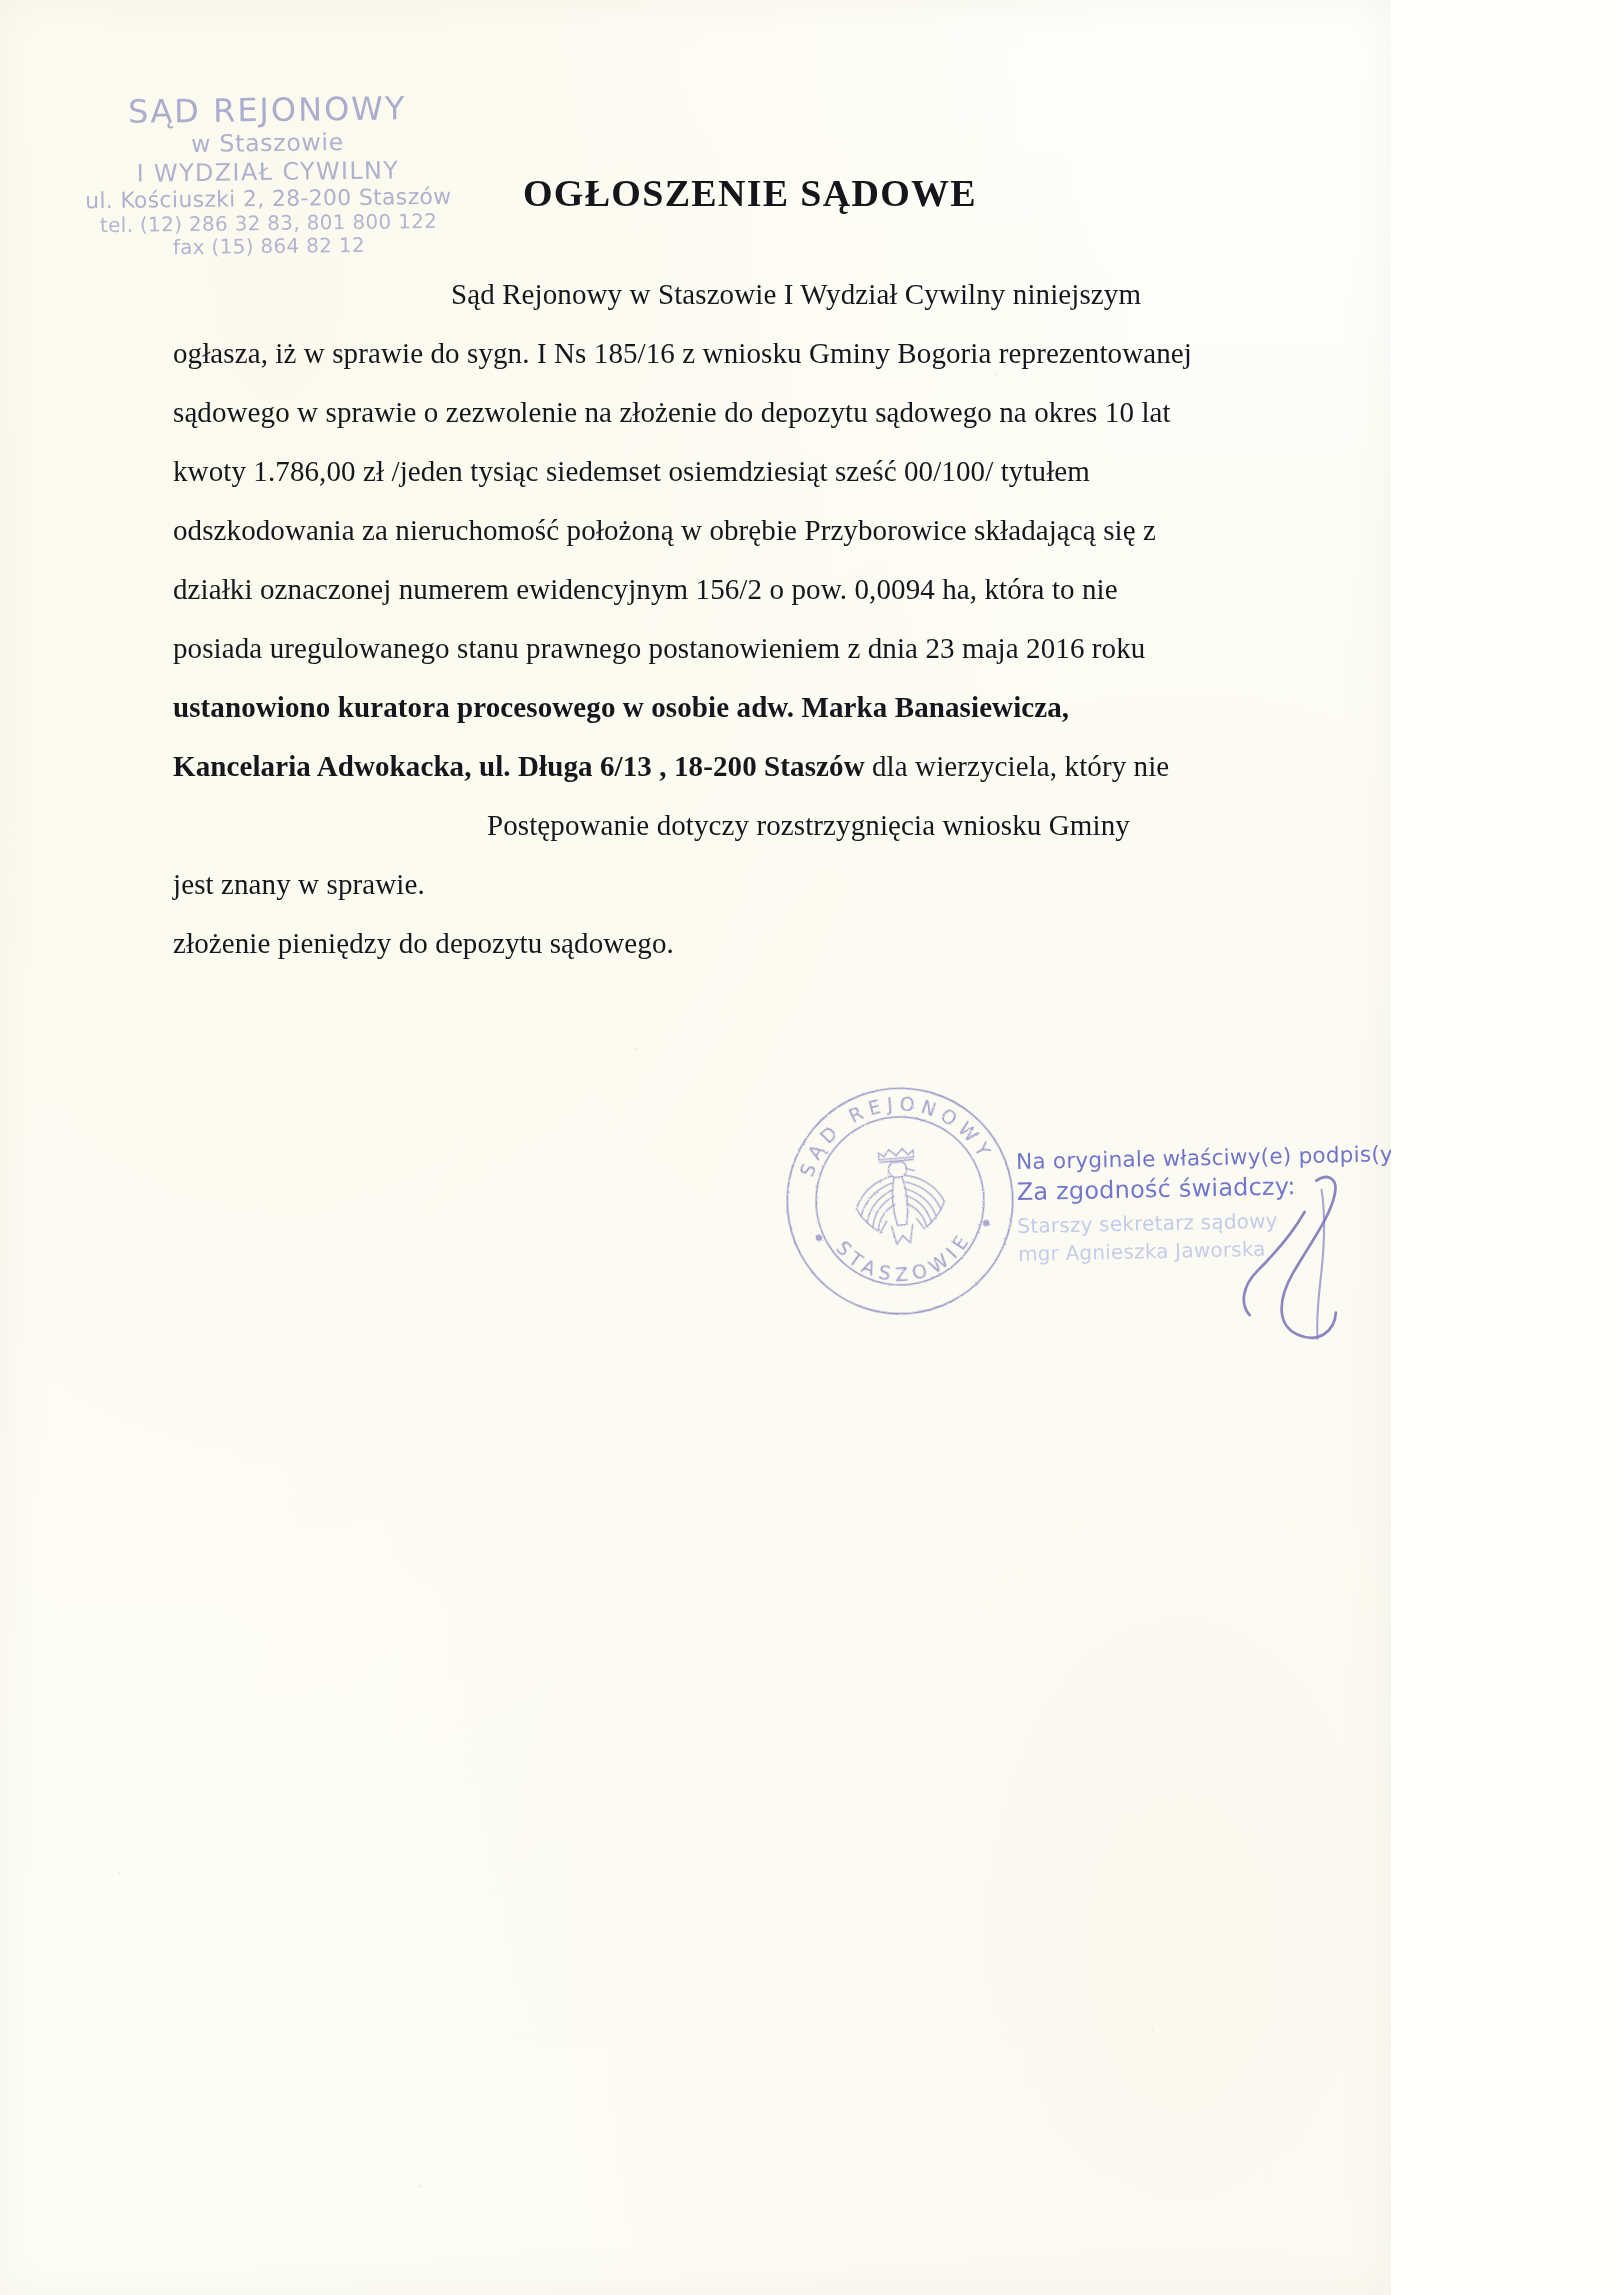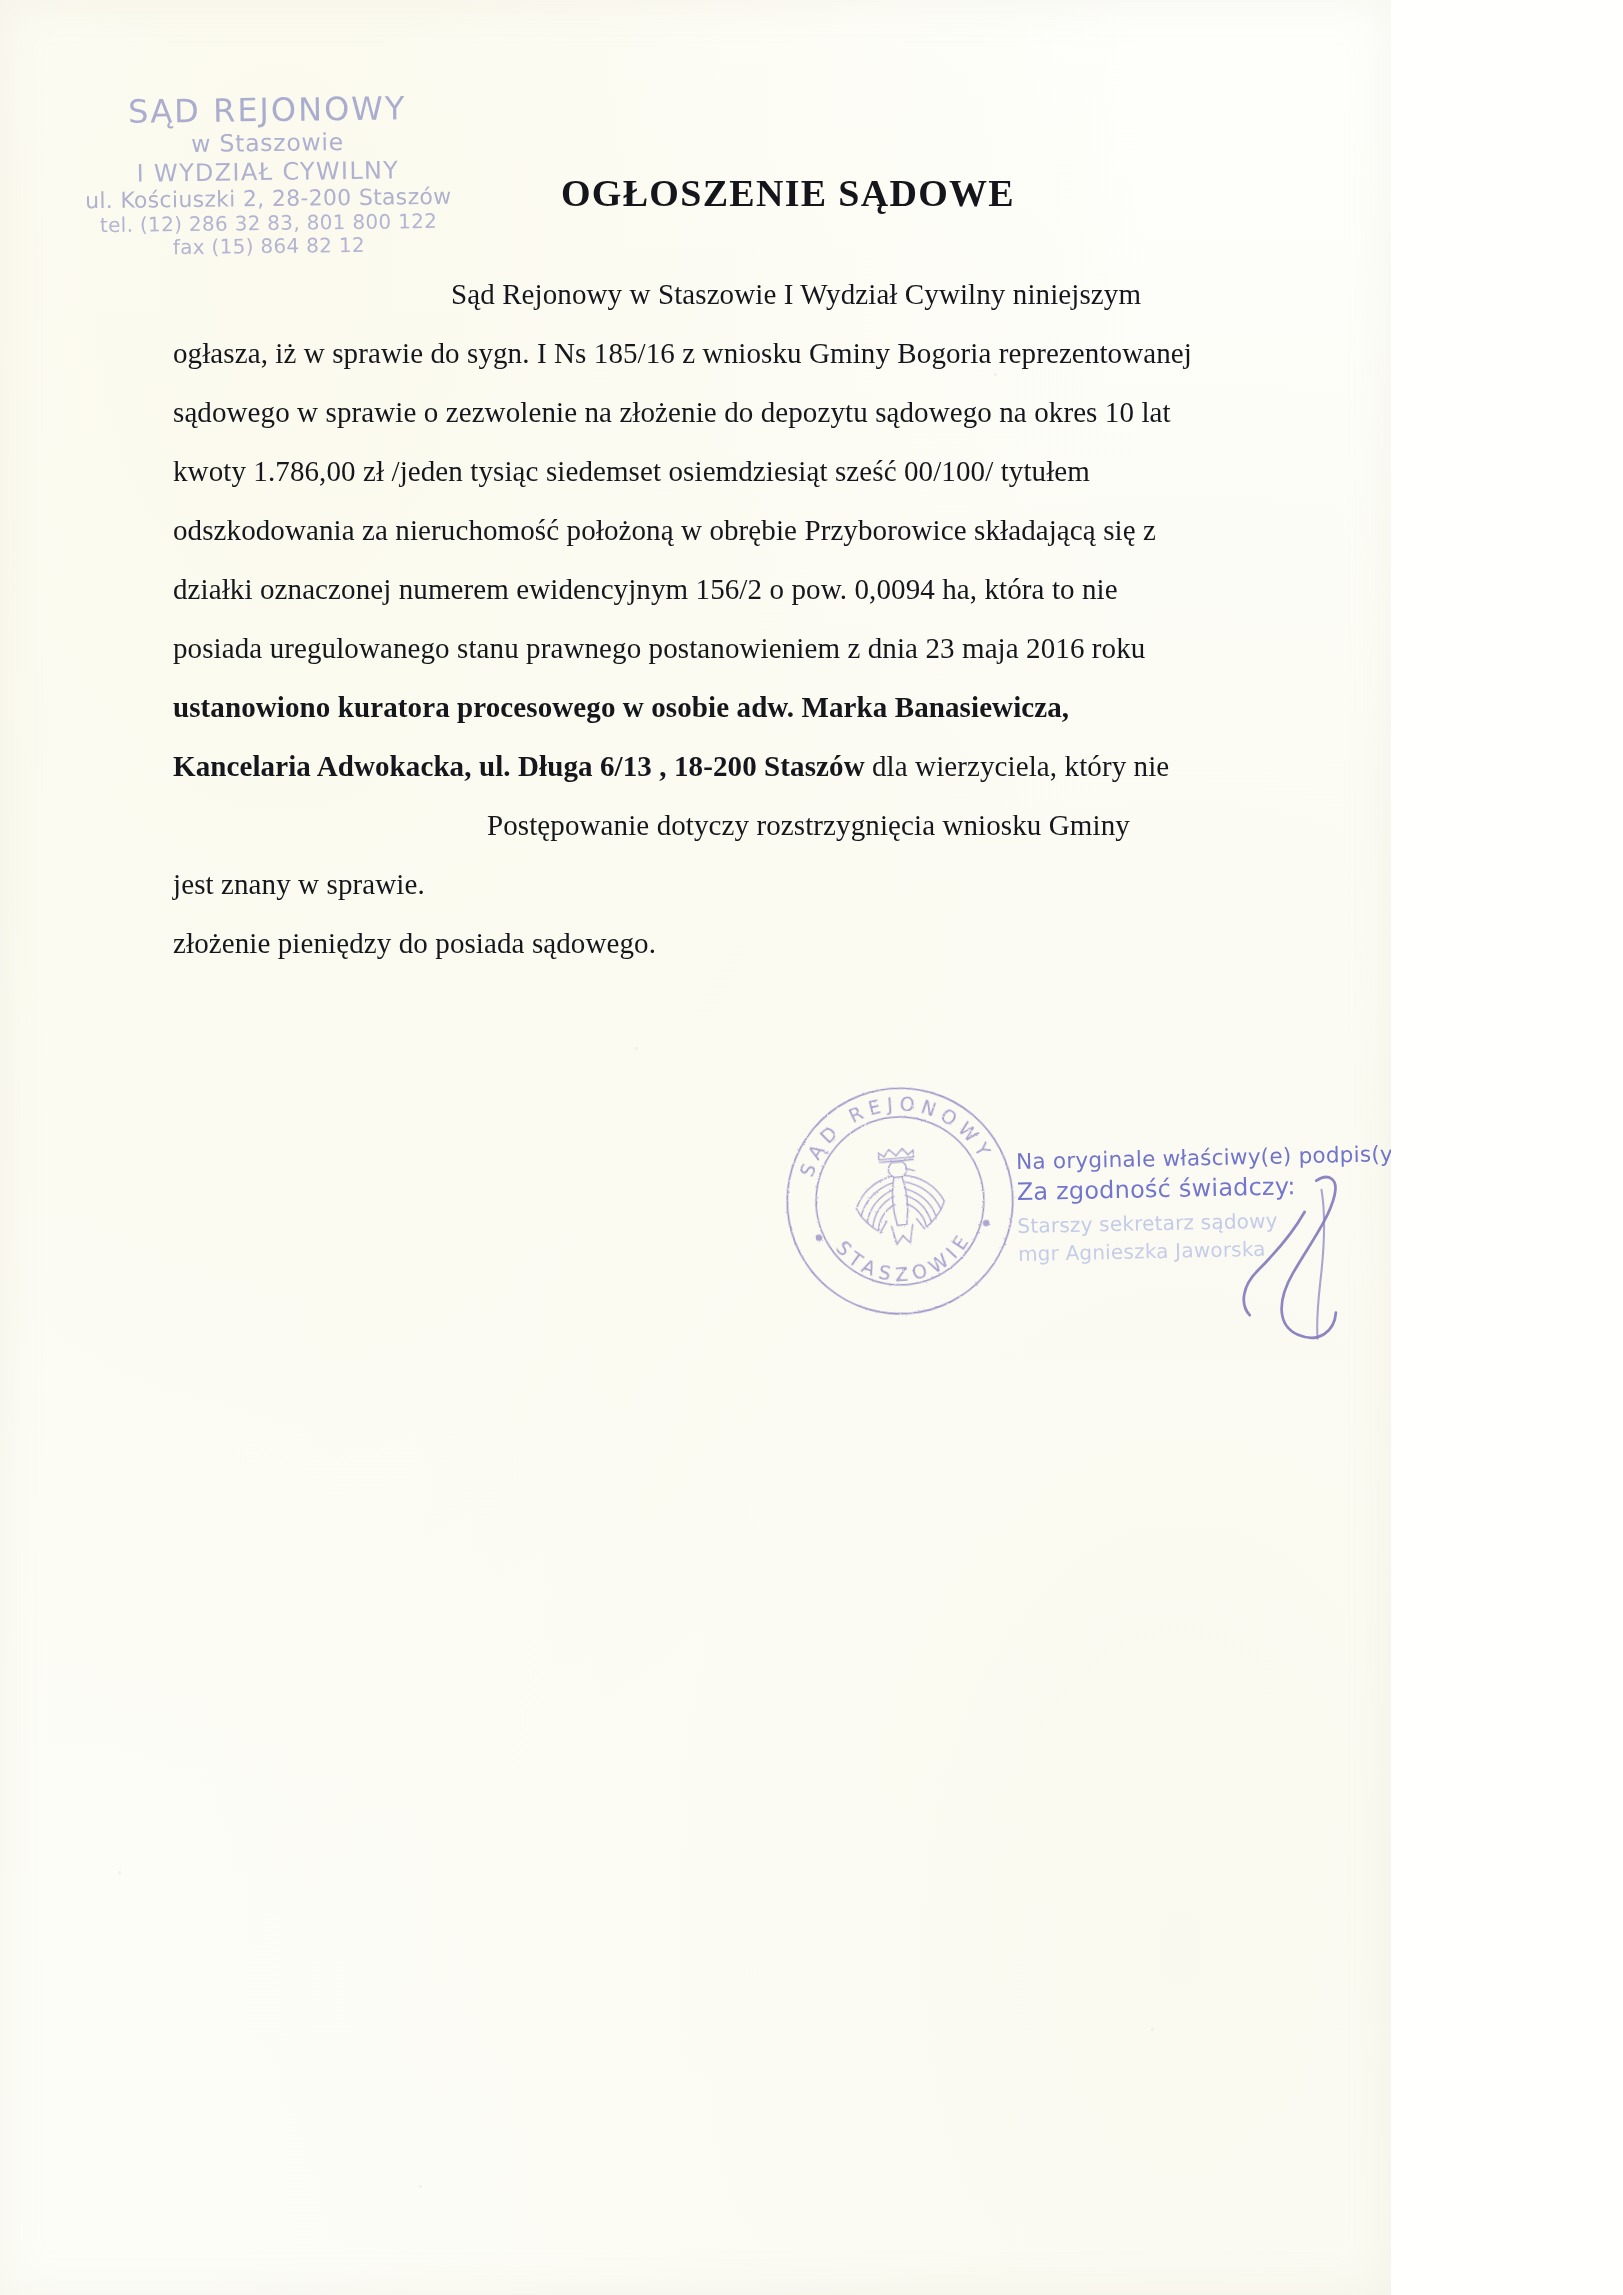--- a/index.html
+++ b/index.html
@@ -82,21 +82,20 @@
   
   .doc-title {
     position: absolute;
     left: 523px;
     top: 171px;
     font-family: "Liberation Serif", serif;
     font-weight: bold;
     font-size: 38px;
     letter-spacing: 1.3px;
     color: #14161c;
-    margin-left: 38px;
   }
 
   
   .body-block {
     position: absolute;
     left: 173px;
     top: 265px;
     width: 1236px;
   }
   .bodyline {
@@ -205,21 +204,21 @@
     <div class="bodyline">sądowego w sprawie o  zezwolenie na złożenie do  depozytu sądowego na okres 10 lat</div>
     <div class="bodyline">kwoty   1.786,00  zł  /jeden  tysiąc  siedemset  osiemdziesiąt  sześć  00/100/  tytułem</div>
     <div class="bodyline">odszkodowania  za nieruchomość  położoną w obrębie Przyborowice składającą się  z</div>
     <div class="bodyline">działki oznaczonej  numerem  ewidencyjnym 156/2  o pow. 0,0094 ha, która to nie</div>
     <div class="bodyline">posiada uregulowanego stanu prawnego postanowieniem z dnia   23 maja  2016  roku</div>
     <div class="bodyline" style="font-weight:bold">ustanowiono   kuratora  procesowego   w  osobie   adw.  Marka  Banasiewicza,</div>
     <div class="bodyline"><b>Kancelaria Adwokacka, ul. Długa 6/13 , 18-200 Staszów</b><span>  dla  wierzyciela, który nie</span></div>
     <div class="bodyline" style="padding-left:314px">Postępowanie   dotyczy   rozstrzygnięcia   wniosku   Gminy</div>
 
     <div class="bodyline">jest znany  w sprawie.</div>
-    <div class="bodyline">złożenie  pieniędzy do posiada sądowego.</div>
+    <div class="bodyline">złożenie  pieniędzy do depozytu sądowego.</div>
   </div>
 
   <div class="round-stamp">
     <svg width="236" height="236" viewBox="0 0 360 360" xmlns="http://www.w3.org/2000/svg">
       <defs>
         <path id="arcTop" d="M 42,180 A 138,138 0 0 1 318,180" fill="none"></path>
         <path id="arcBot" d="M 58,180 A 122,122 0 0 0 302,180" fill="none"></path>
         <filter id="rough">
           <feTurbulence type="fractalNoise" baseFrequency="0.55" numOctaves="3" result="n"></feTurbulence>
           <feDisplacementMap in="SourceGraphic" in2="n" scale="3.2"></feDisplacementMap>

